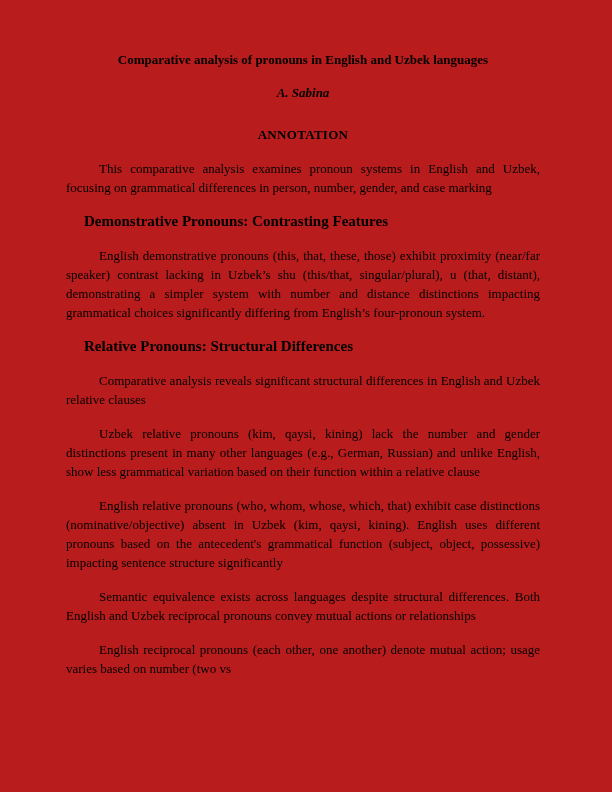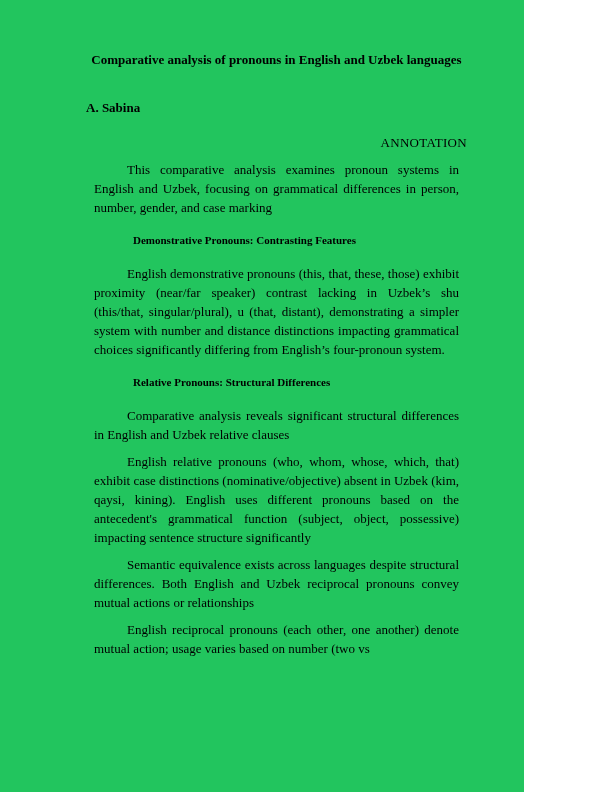--- a/index.html
+++ b/index.html
@@ -2,56 +2,57 @@
 <html><head>
 <meta charset="utf-8">
 <style>
   html, body {
     margin: 0;
     padding: 0;
     background: #ffffff;
   }
   .page {
     position: relative;
-    width: 524px;
+    width: 612px;
     height: 792px;
     box-sizing: border-box;
-    background: #22c55e;
+    background: #b91c1c;
     color: #000000;
     font-family: "Liberation Serif", "DejaVu Serif", serif;
     font-size: 13px;
     line-height: 19px;
-    padding: 50px 57px 40px 86px;
+    padding: 50px 57px 40px 51px;
     overflow: hidden;
   }
   .doc-title {
     margin: 0;
     font-size: 13px;
     font-weight: bold;
     text-align: center;
   }
   .author {
-    margin-top: 29px;
+    margin-top: 14px;
     font-weight: bold;
-    text-align: left;
+    text-align: center;
+    font-style: italic;
   }
   .annotation-heading {
-    margin-top: 16px;
-    font-weight: normal;
-    text-align: right;
+    margin-top: 23px;
+    font-weight: bold;
+    text-align: center;
     letter-spacing: 0.3px;
   }
   p.para {
-    margin: 8px;
+    margin: 15px;
     text-align: justify;
     text-indent: 33px;
   }
   h2.section-heading {
-    margin: 14px;
-    font-size: 11px;
+    margin: 0;
+    font-size: 15px;
     font-weight: bold;
     text-indent: 33px;
     text-align: left;
   }
   .mt-xxl { margin-top: 38px; }
   .mt-xl  { margin-top: 37px; }
   .mt-lg  { margin-top: 25px; }
   .mt-sm  { margin-top: 9px; }
   .mt-xs  { margin-top: 6px; }
 </style>
@@ -71,20 +72,21 @@
 
   <h2 class="section-heading mt-xxl">Demonstrative Pronouns: Contrasting Features</h2>
 
   <p class="para">English demonstrative pronouns (this, that, these, those) exhibit proximity (near/far speaker) contrast lacking in Uzbek’s shu (this/that, singular/plural), u (that, distant), demonstrating a simpler system with number and distance distinctions impacting grammatical choices significantly differing from English’s four-pronoun system.</p>
 
 
   <h2 class="section-heading mt-lg">Relative Pronouns: Structural Differences</h2>
 
   <p class="para">Comparative analysis reveals significant structural differences in English and Uzbek relative clauses</p>
 
+  <p class="para mt-sm">Uzbek relative pronouns (kim, qaysi, kining) lack the number and gender distinctions present in many other languages (e.g., German, Russian) and unlike English, show less grammatical variation based on their function within a relative clause</p>
 
   <p class="para mt-sm">English relative pronouns (who, whom, whose, which, that) exhibit case distinctions (nominative/objective) absent in Uzbek (kim, qaysi,  kining).  English uses different pronouns based on the antecedent's grammatical function (subject, object, possessive) impacting sentence structure significantly</p>
 
 
   <p class="para mt-sm">Semantic equivalence exists across languages despite structural differences.  Both English and Uzbek reciprocal pronouns convey mutual actions or relationships</p>
 
   <p class="para">English reciprocal pronouns (each other, one another) denote mutual action; usage varies based on number (two vs</p>
 
 </div>
 

